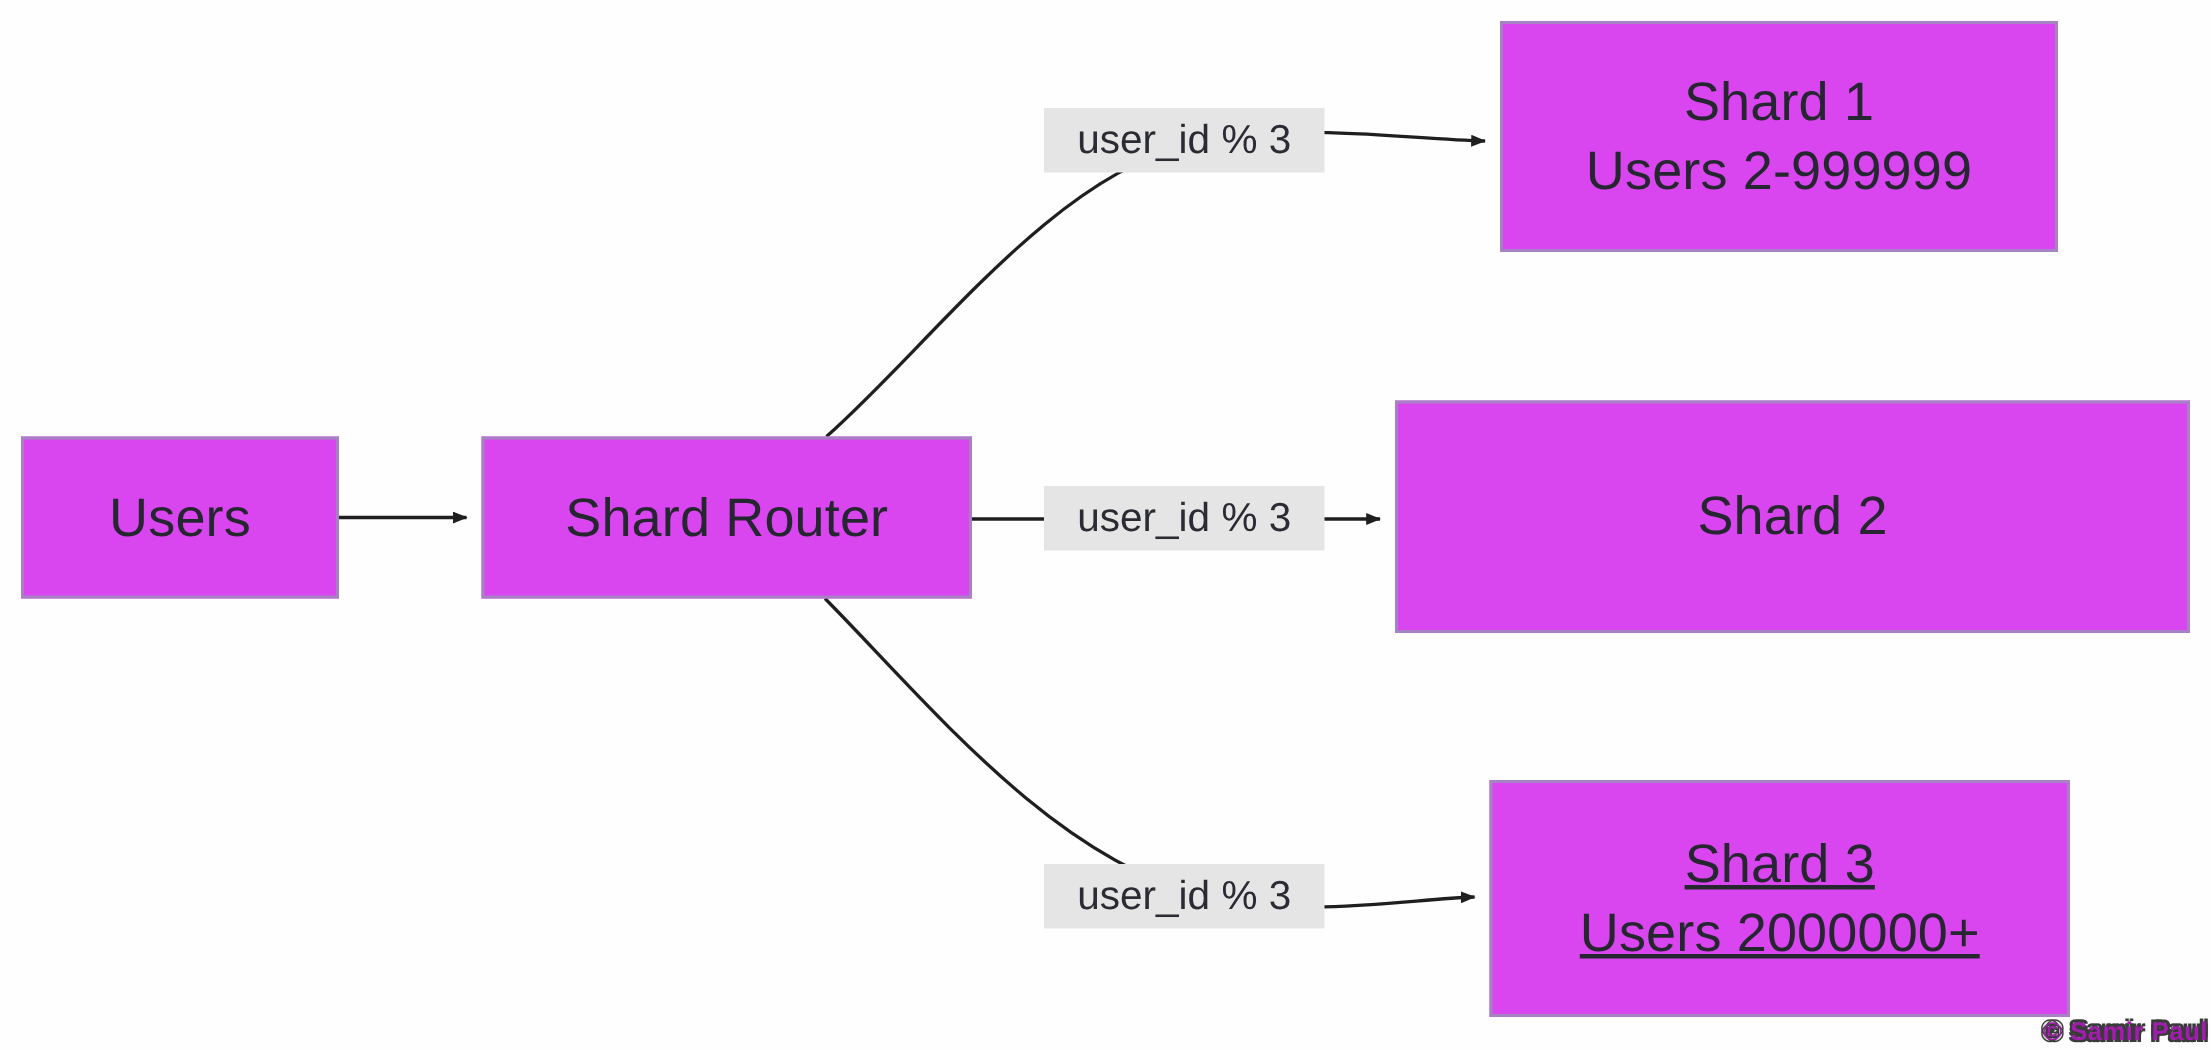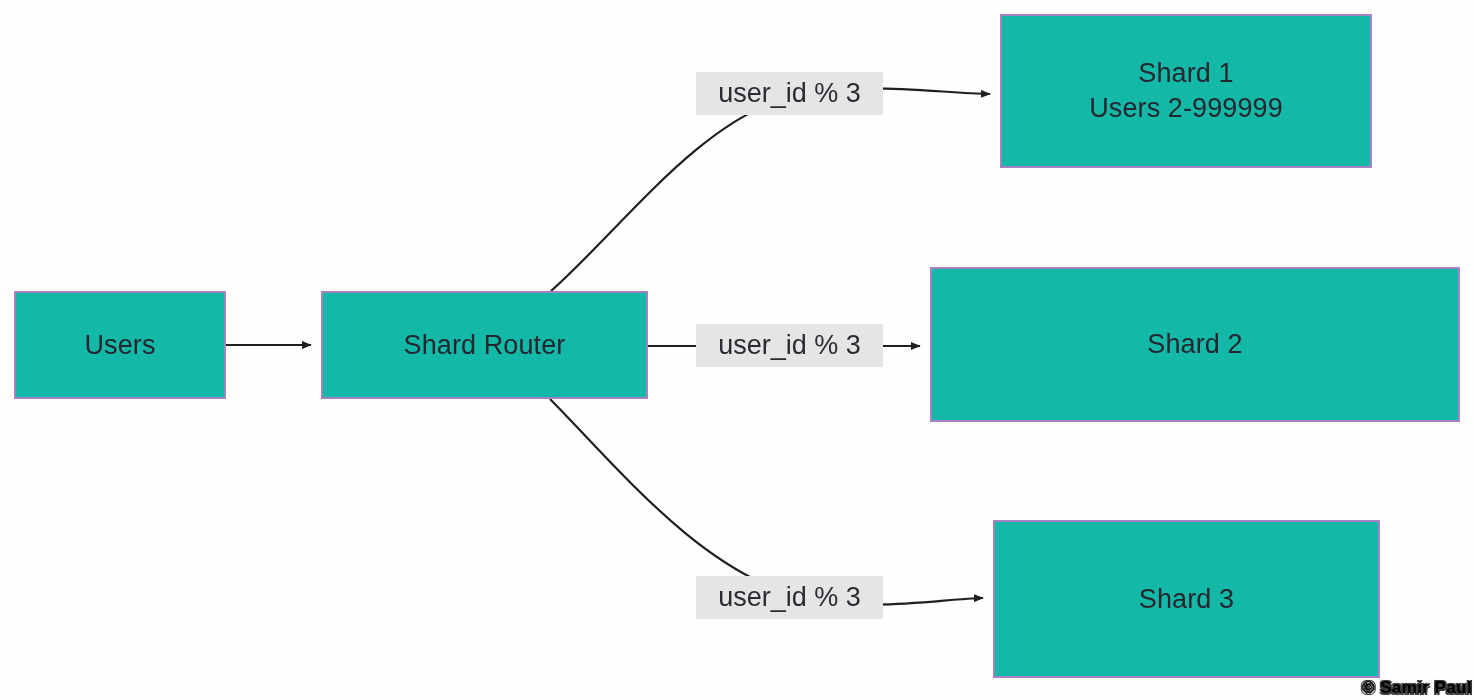--- a/index.html
+++ b/index.html
@@ -18,40 +18,40 @@
   #edges {
     position: absolute;
     left: 0;
     top: 0;
     width: 1474px;
     height: 700px;
   }
   .node {
     position: absolute;
     box-sizing: border-box;
-    background: #14b8a6;
+    background: #d946ef;
     border: 2px solid #a682c4;
     color: #262630;
     display: flex;
     flex-direction: column;
     align-items: center;
     justify-content: center;
     text-align: center;
     line-height: 1.28;
-    font-size: 27px;
+    font-size: 36px;
     letter-spacing: 0.1px;
     white-space: nowrap;
   }
   .node .line2 { display: block; }
 
   #node-users      { left: 14px;   top: 291px; width: 212px; height: 108px; }
   #node-router     { left: 321px;  top: 291px; width: 327px; height: 108px; }
   #node-shard1     { left: 1000px; top: 14px;  width: 372px; height: 154px; }
   #node-shard2     { left: 930px;  top: 267px; width: 530px; height: 155px; gap: 48px; }
-  #node-shard3     { left: 993px;  top: 520px; width: 387px; height: 158px; }
+  #node-shard3     { left: 993px;  top: 520px; width: 387px; height: 158px; text-decoration: underline; }
 
   .edge-label {
     position: absolute;
     background: #e5e5e5;
     color: #2b2b33;
     font-size: 27px;
     line-height: 43px;
     height: 43px;
     padding: 0 4px;
     box-sizing: border-box;
@@ -61,21 +61,21 @@
   #label-1 { left: 696px; top: 72px;  width: 187px; }
   #label-2 { left: 696px; top: 324px; width: 187px; }
   #label-3 { left: 696px; top: 576px; width: 187px; }
 
   #watermark {
     position: absolute;
     right: 2px;
     bottom: 2px;
     font-size: 17px;
     font-weight: bold;
-    color: #000000;
+    color: #a21caf;
     letter-spacing: 0.4px;
     text-shadow:
       -1.5px -1.5px 0 #3a3a3a,
        1.5px -1.5px 0 #3a3a3a,
       -1.5px  1.5px 0 #3a3a3a,
        1.5px  1.5px 0 #3a3a3a,
        0 0 2px #3a3a3a;
     white-space: nowrap;
   }
 </style>
@@ -112,20 +112,21 @@
     <span>Shard 1</span>
     <span class="line2">Users 2-999999</span>
   </div>
 
   <div class="node" id="node-shard2">
     <span>Shard 2</span>
   </div>
 
   <div class="node" id="node-shard3">
     <span>Shard 3</span>
+    <span class="line2">Users 2000000+</span>
   </div>
 
   <div class="edge-label" id="label-1">user_id % 3</div>
   <div class="edge-label" id="label-2">user_id % 3</div>
   <div class="edge-label" id="label-3">user_id % 3</div>
 
   <div id="watermark">© Samir Paul</div>
 
 </div>
 

